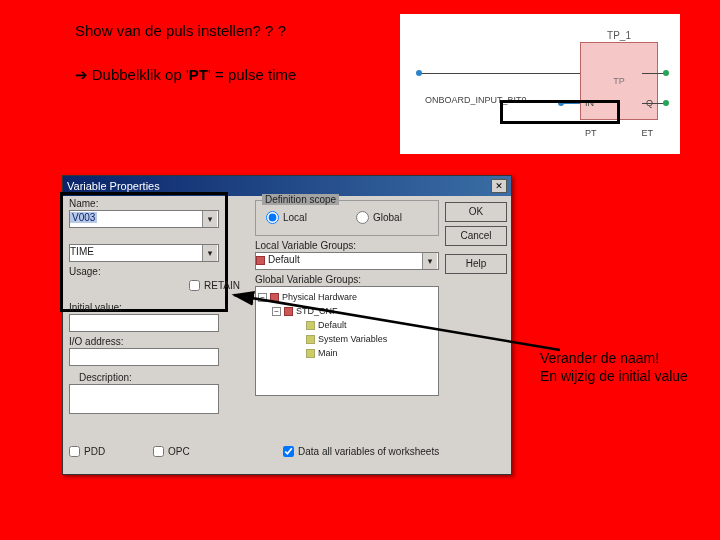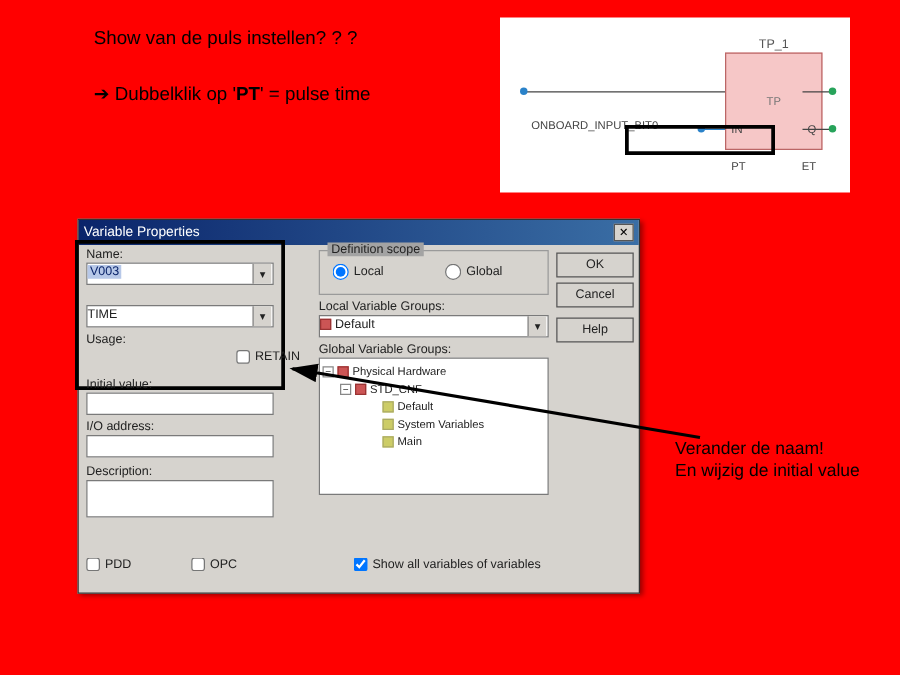--- a/index.html
+++ b/index.html
@@ -177,34 +177,34 @@
       <input type="checkbox" style="">
       <span>RETAIN</span>
     </label>
 
     <div class="lbl" style="left:6px; top:106px;">Initial value:</div>
     <div class="field" style="left:6px; top:118px; width:150px;"></div>
 
     <div class="lbl" style="left:6px; top:140px;">I/O address:</div>
     <div class="field" style="left:6px; top:152px; width:150px;"></div>
 
-    <div class="lbl" style="left:6px; top:176px;">Description:</div>
+    <div class="lbl" style="left:16px; top:176px;">Description:</div>
     <div class="field" style="left:6px; top:188px; width:150px; height:30px;"></div>
 
     <label class="chk" style="left:6px; top:250px;">
       <input type="checkbox" style="">
       <span>PDD</span>
     </label>
     <label class="chk" style="left:90px; top:250px;">
       <input type="checkbox" style="">
       <span>OPC</span>
     </label>
     <label class="chk" style="left:220px; top:250px;">
       <input type="checkbox" checked="" style="">
-      <span>Show all variables of variables</span>
+      <span>Data all variables of worksheets</span>
     </label>
 
     <div class="groupbox" style="left:192px; top:4px; width:184px; height:36px;">
       <span class="gtitle">Definition scope</span>
       <label class="radio-row" style="left:10px; top:10px;">
         <input type="radio" name="scope" checked="" style="">
         <span>Local</span>
       </label>
       <label class="radio-row" style="left:100px; top:10px;">
         <input type="radio" name="scope" style="">

